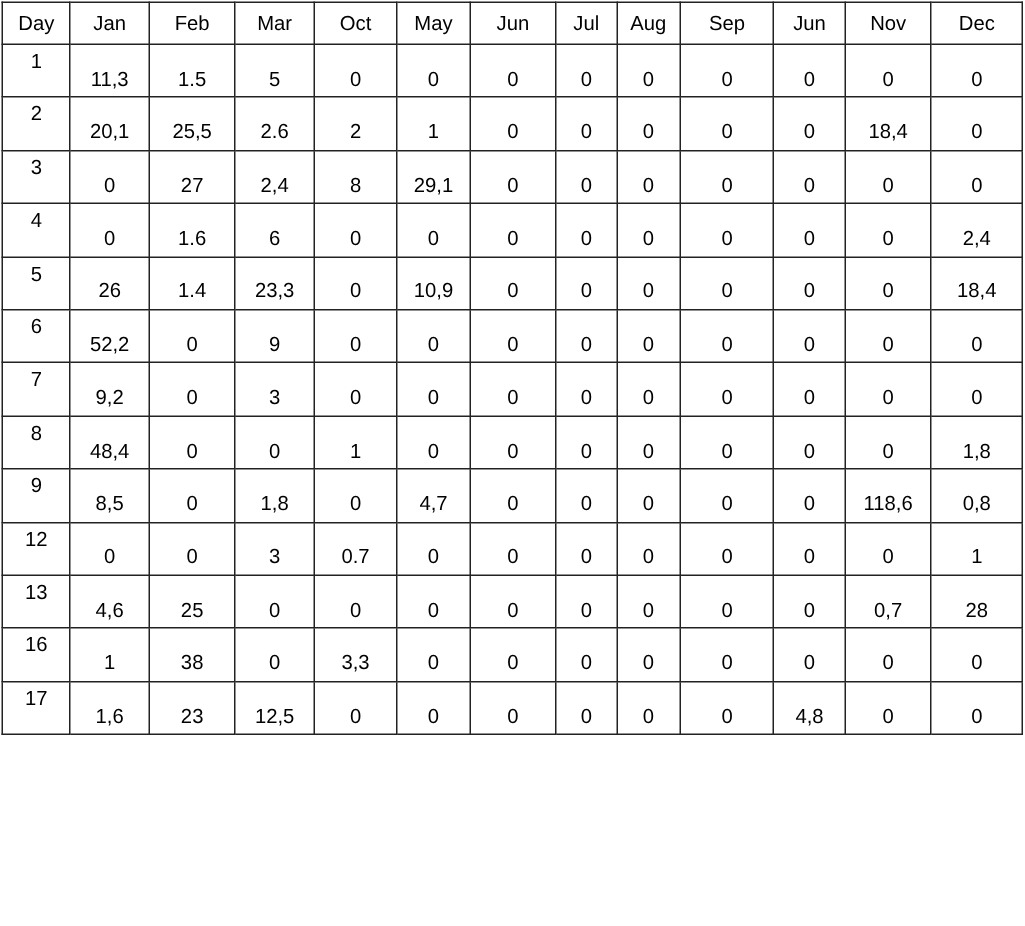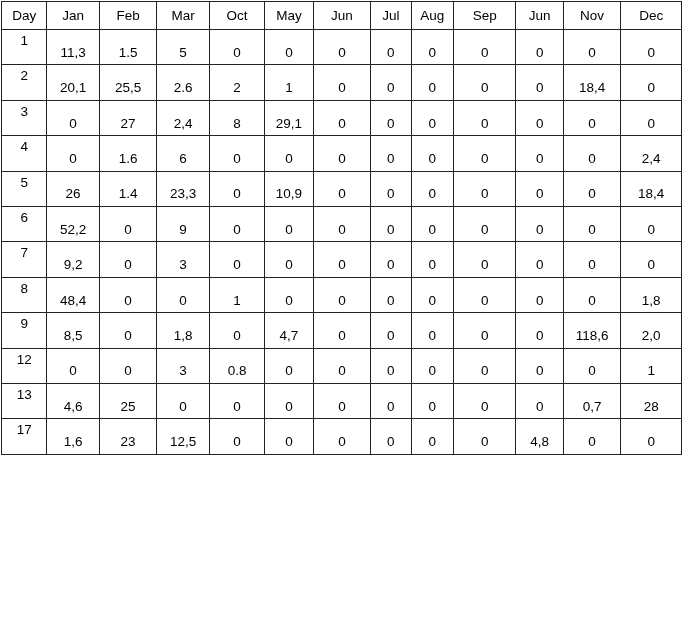--- a/index.html
+++ b/index.html
@@ -230,28 +230,28 @@
           <td class="value-cell">0</td>
           <td class="value-cell">1,8</td>
           <td class="value-cell">0</td>
           <td class="value-cell">4,7</td>
           <td class="value-cell">0</td>
           <td class="value-cell">0</td>
           <td class="value-cell">0</td>
           <td class="value-cell">0</td>
           <td class="value-cell">0</td>
           <td class="value-cell">118,6</td>
-          <td class="value-cell">2,0</td>
+          <td class="value-cell">0,8</td>
         </tr>
         <tr>
           <td class="day-cell">12</td>
           <td class="value-cell">0</td>
           <td class="value-cell">0</td>
           <td class="value-cell">3</td>
-          <td class="value-cell">0.8</td>
+          <td class="value-cell">0.7</td>
           <td class="value-cell">0</td>
           <td class="value-cell">0</td>
           <td class="value-cell">0</td>
           <td class="value-cell">0</td>
           <td class="value-cell">0</td>
           <td class="value-cell">0</td>
           <td class="value-cell">0</td>
           <td class="value-cell">1</td>
         </tr>
         <tr>
@@ -261,20 +261,35 @@
           <td class="value-cell">0</td>
           <td class="value-cell">0</td>
           <td class="value-cell">0</td>
           <td class="value-cell">0</td>
           <td class="value-cell">0</td>
           <td class="value-cell">0</td>
           <td class="value-cell">0</td>
           <td class="value-cell">0</td>
           <td class="value-cell">0,7</td>
           <td class="value-cell">28</td>
+        </tr>
+        <tr>
+          <td class="day-cell">16</td>
+          <td class="value-cell">1</td>
+          <td class="value-cell">38</td>
+          <td class="value-cell">0</td>
+          <td class="value-cell">3,3</td>
+          <td class="value-cell">0</td>
+          <td class="value-cell">0</td>
+          <td class="value-cell">0</td>
+          <td class="value-cell">0</td>
+          <td class="value-cell">0</td>
+          <td class="value-cell">0</td>
+          <td class="value-cell">0</td>
+          <td class="value-cell">0</td>
         </tr>
         <tr>
           <td class="day-cell">17</td>
           <td class="value-cell">1,6</td>
           <td class="value-cell">23</td>
           <td class="value-cell">12,5</td>
           <td class="value-cell">0</td>
           <td class="value-cell">0</td>
           <td class="value-cell">0</td>
           <td class="value-cell">0</td>

